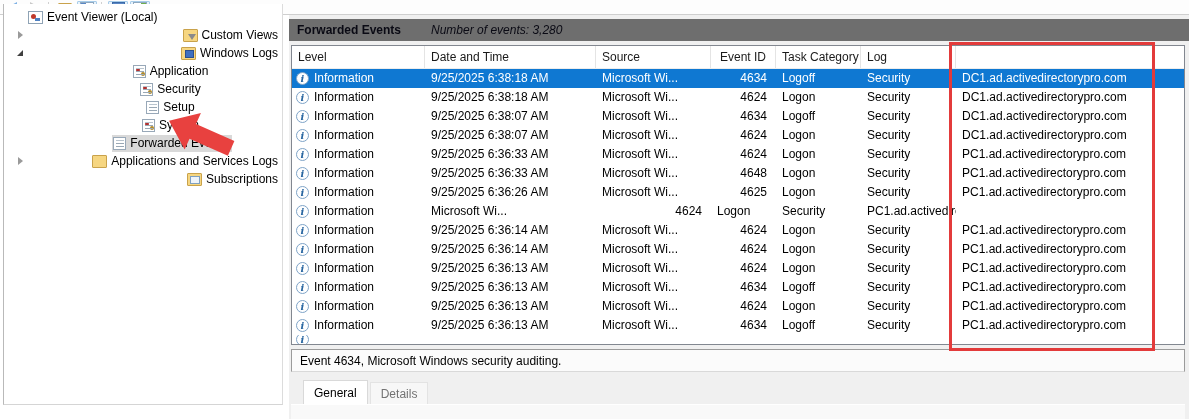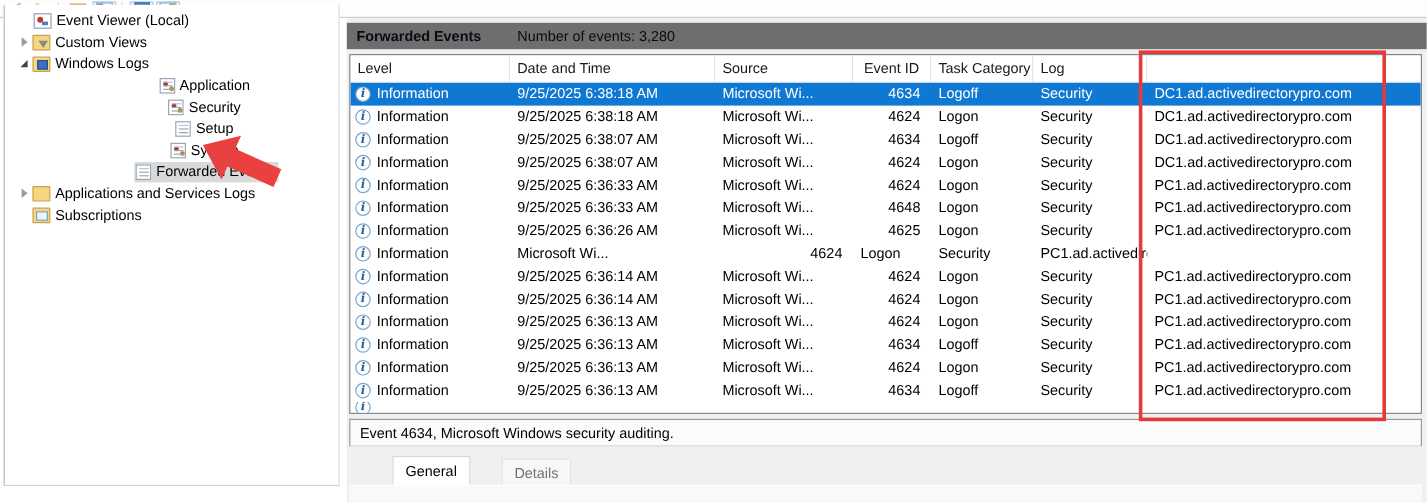--- a/index.html
+++ b/index.html
@@ -26,21 +26,21 @@
 
   
   .tree-panel { position:absolute; left:3px; top:4px; width:280px; height:401px;
     background:#ffffff; border-left:1px solid #b9b9b9; border-right:1px solid #dcdcdc; border-bottom:1px solid #d5d5d5; padding-top:4px; }
   .tree-row { height:18px; display:flex; align-items:center; white-space:nowrap; }
   .tree-row .expander { width:12px; display:inline-flex; justify-content:center; align-items:center; flex:0 0 12px; }
   .expander.k-collapsed::before { content:""; width:0; height:0;
     border-left:5px solid #9a9a9a; border-top:4px solid transparent; border-bottom:4px solid transparent; }
   .expander.k-expanded::before { content:""; width:0; height:0;
     border-bottom:6px solid #404040; border-left:6px solid transparent; }
-  .tree-row.lvl1 { padding-left:10px; }
+  .tree-row.lvl1 { padding-left:10px;justify-content:space-between; }
   .tree-row.lvl2 { padding-left:46px;justify-content:center; }
   .tree-row.lvl0 { padding-left:11px; }
   .thl { display:inline-flex; align-items:center; height:17px; padding:0 4px 0 1px; }
   .tree-row.selected .thl { background:#d9d9d9; }
   .ticon { width:15px; height:13px; margin-right:4px; position:relative; flex:0 0 15px; }
   .ticon.k-root { background:#ffffff; border:1px solid #8fa3b5; }
   .ticon.k-root::before { content:""; position:absolute; left:2px; top:2px; width:5px; height:5px; background:#c0392b; border-radius:50%; }
   .ticon.k-root::after { content:""; position:absolute; right:2px; bottom:2px; width:5px; height:3px; background:#4f81c2; }
   .ticon.k-folder-filter, .ticon.k-folder, .ticon.k-folder-log, .ticon.k-subscriptions {
     background:#f6d681; border:1px solid #c9a24b; border-radius:1px; }
@@ -51,21 +51,21 @@
   .ticon.k-log-dots, .ticon.k-log-plain { background:#ffffff; border:1px solid #98a8b8; width:13px; flex-basis:13px; }
   .ticon.k-log-dots::before { content:""; position:absolute; left:2px; top:2px; width:4px; height:4px; background:#b03030; border-radius:50%; box-shadow:5px 4px 0 #b08a2a; }
   .ticon.k-log-dots::after, .ticon.k-log-plain::after { content:""; position:absolute; left:2px; bottom:2px; width:8px; height:1px; background:#9aa8b5; box-shadow:0 -3px 0 #9aa8b5, 0 -6px 0 #b9c4ce; }
   .tlabel { color:#000; }
 
   
   .main-panel { position:absolute; left:289px; top:15px; width:900px; height:404px; background:#f0f0f0; }
   .strip { position:absolute; left:0; top:4px; right:0; height:22px; background:#6e6e6e;
     display:flex; align-items:center; padding-left:8px; color:#0a0a14; }
   .strip .title { font-weight:bold; }
-  .strip .count { margin-left:30px; }
+  .strip .count { margin-left:30px;font-style:italic; }
 
   
   .list-panel { position:absolute; left:2px; top:30px; width:894px; height:300px;
     background:#ffffff; border:1px solid #828790; overflow:hidden; }
   .grid-row { display:grid; grid-template-columns:133px 171px 115px 65px 85px 95px auto; }
   .lheader { height:23px; border-bottom:1px solid #ededed; }
   .lheader .hc { display:flex; align-items:center; padding-left:6px; border-right:1px solid #e4e4e4; color:#1a1a1a; }
   .lheader .hc.r { justify-content:flex-end; padding-right:9px; }
   .trow { height:19px; line-height:19px; color:#000; }
   .trow .c { padding-left:6px; white-space:nowrap; overflow:hidden; }
@@ -76,21 +76,21 @@
     width:13px; height:13px; border-radius:50%; background:#fdfeff; border:1px solid #7fa4c8;
     color:#2765a0; font:italic bold 10px "DejaVu Serif", serif; margin-right:5px; flex:0 0 13px; }
   .partial-row { height:9px; overflow:hidden; }
 
   
   .details-title { position:absolute; left:2px; top:334px; width:894px; height:23px;
     background:#fbfbfb; border:1px solid #9b9b9b; border-bottom:1px solid #d9d9d9;
     display:flex; align-items:center; padding-left:8px; color:#000; }
   .tabstrip { position:absolute; left:2px; top:360px; width:894px; height:29px; background:#f0f0f0;
     display:flex; align-items:flex-end; padding-left:12px; }
-  .tab { height:24px; padding:0 10px; display:flex; align-items:center; margin-right:2px;margin-left:24px; }
+  .tab { height:24px; padding:0 10px; display:flex; align-items:center; margin-right:2px; }
   .tab.active { background:#ffffff; border:1px solid #d9d9d9; border-bottom:none; color:#000; }
   .tab.inactive { background:#f7f7f7; border:1px solid #e3e3e3; border-bottom:none; height:22px; color:#737373; }
   .details-content { position:absolute; left:2px; top:389px; width:894px; height:30px; background:#f9f9f9; border-top:1px solid #ffffff; }
 
   
   .red-rect { position:absolute; left:949px; top:42px; width:206px; height:309px;
     border:3px solid #e33b3b; pointer-events:none; z-index:50; }
   .red-arrow { position:absolute; left:160px; top:106px; width:82px; height:58px; z-index:50; pointer-events:none; }
 </style>
 </head>

